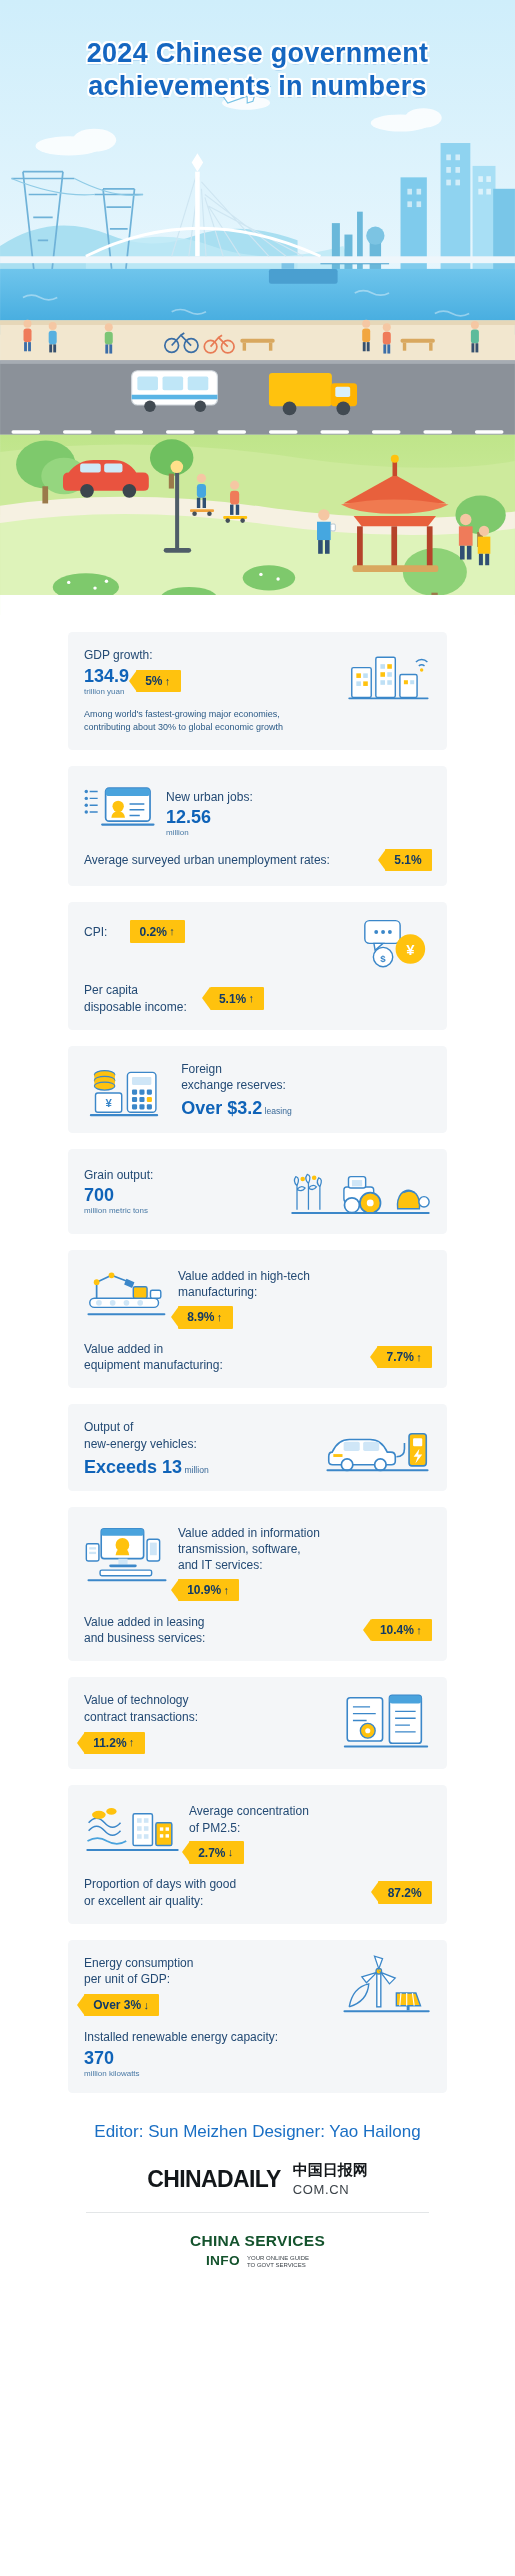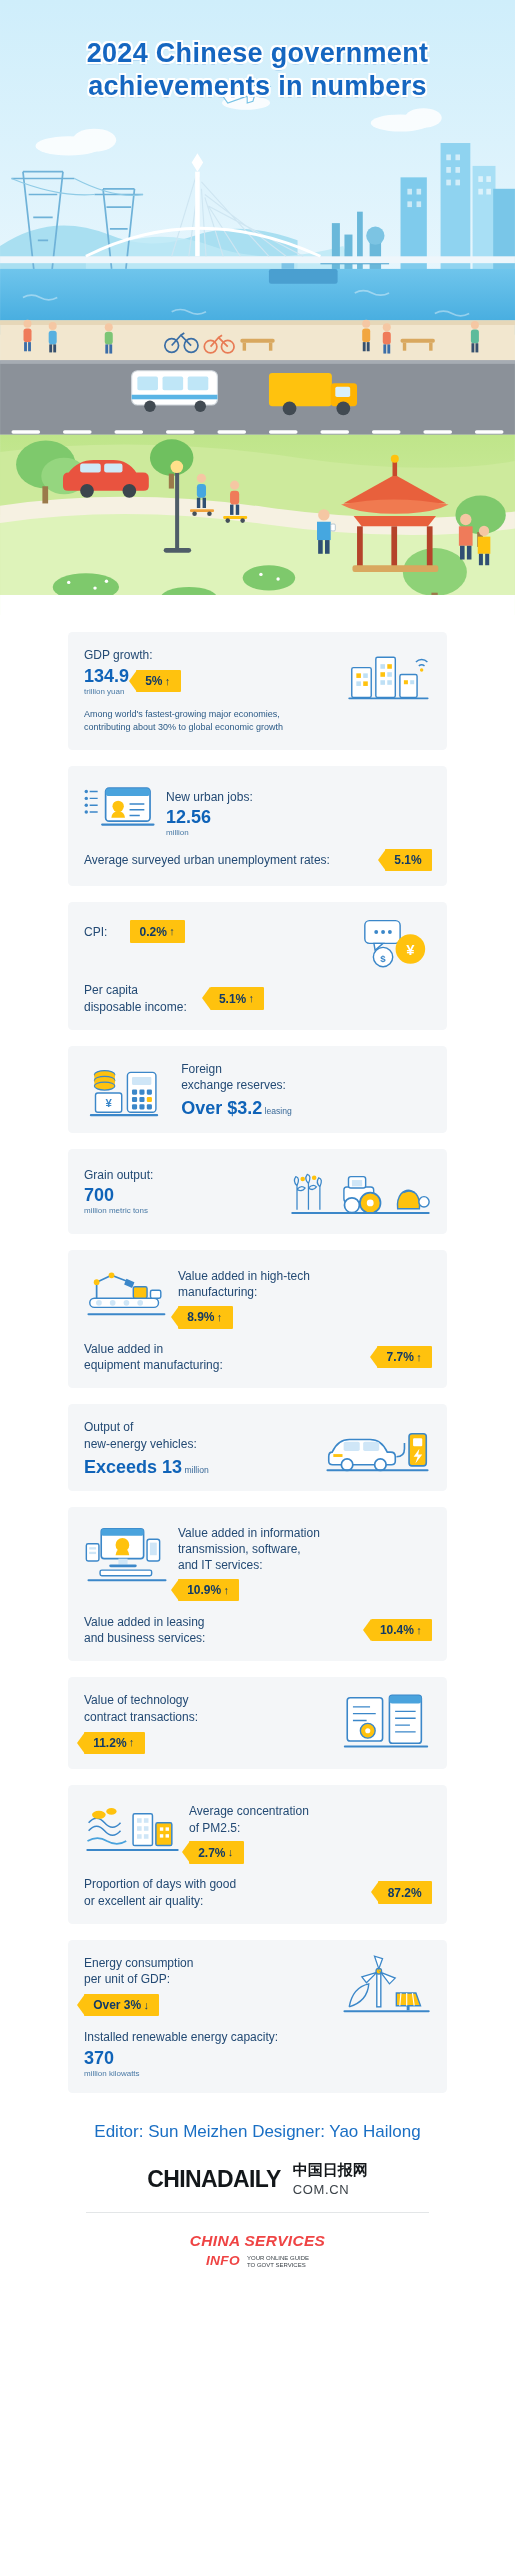--- a/index.html
+++ b/index.html
@@ -137,21 +137,21 @@
   }
   .cd-main {
     font-size: 23px;
     font-weight: 800;
     letter-spacing: -0.6px;
     color: #13171a;
   }
   .cd-cn { font-size: 15px; font-weight: 700; color:#13171a; }
   .cd-dom { font-size: 13px; color:#3b4248; letter-spacing: 0.6px; display:block; text-align:left; margin-top:2.3px;}
   .cs-logo { margin-top: 19.5px; }
-  .cs-title { font-size: 15.5px; font-weight: 800; font-style: italic; color:#ef4444; letter-spacing:0.3px;}
+  .cs-title { font-size: 15.5px; font-weight: 800; color:#14532d; letter-spacing:0.3px;}
   .cs-sub { display:inline-block; text-align:left; font-size: 6px; color:#3b4248; line-height:1.25; margin-left:4.6px; vertical-align: middle;}
   .hr-sep { height:0.6px; background:#e3e6e8; margin: 15px 86px; }
 </style>
 </head>
 <body>
 
 <div class="page">
 
   <div class="hero">
     <svg viewBox="0 0 900 1075" xmlns="http://www.w3.org/2000/svg">

